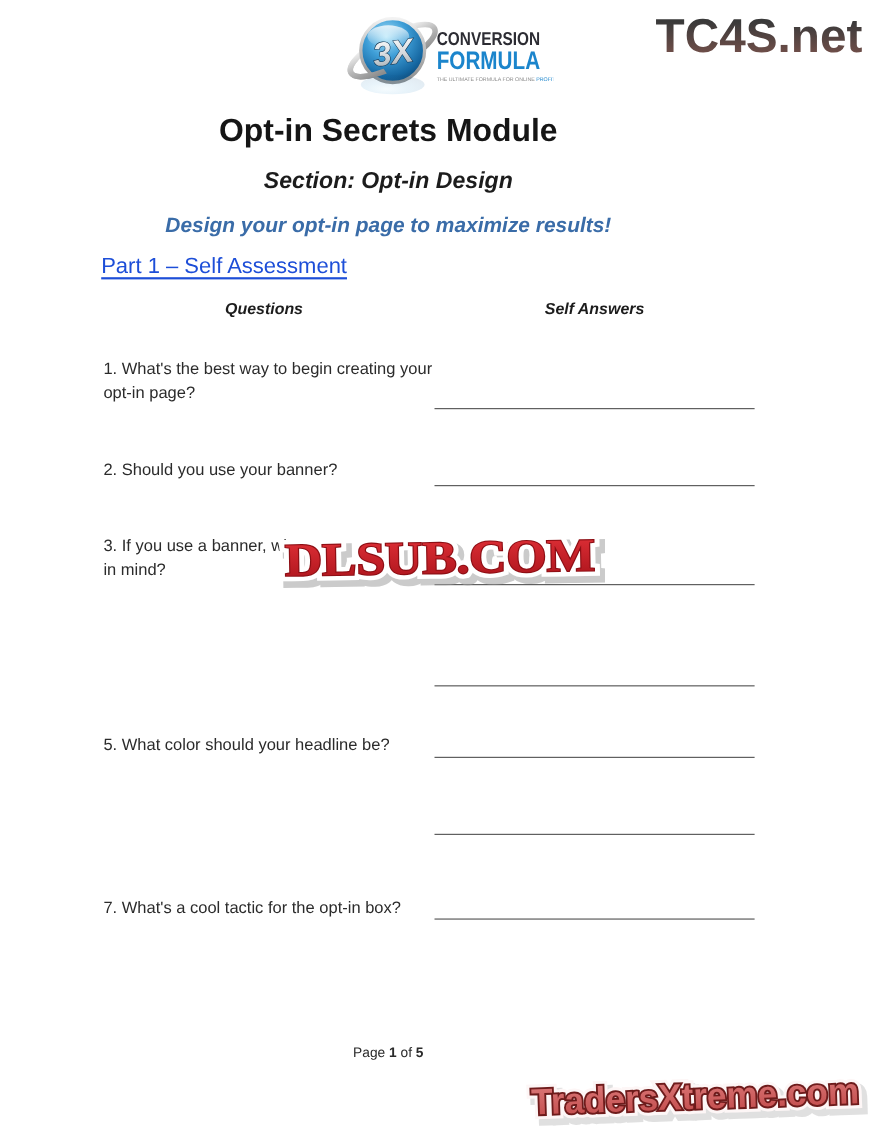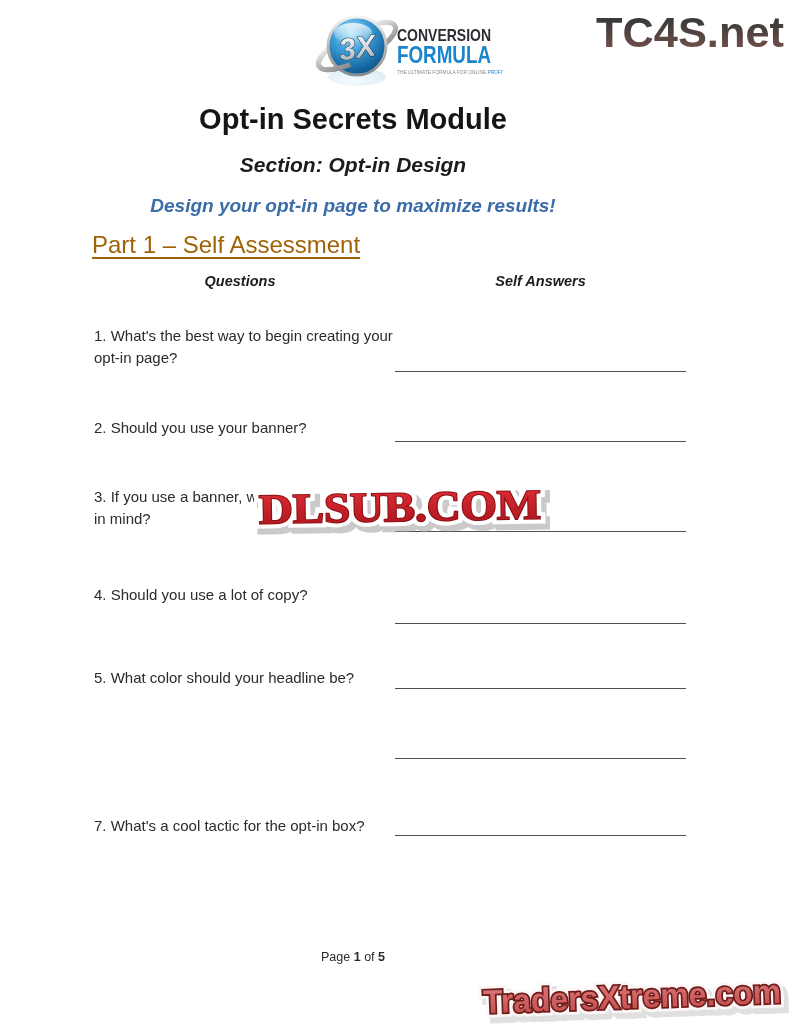--- a/index.html
+++ b/index.html
@@ -5,21 +5,21 @@
   html,body{margin:0;padding:0;background:#ffffff;}
   .page{
     position:relative;width:791px;height:1024px;background:#ffffff;
     font-family:"Liberation Sans",sans-serif;overflow:hidden;color:#2d2d2d;
   }
   .abs{position:absolute;}
   .centered{left:0;width:706px;text-align:center;}
   .doc-title{top:103px;font-size:29px;font-weight:bold;color:#151515;letter-spacing:0px;}
   .doc-section{top:153px;font-size:21px;font-weight:bold;font-style:italic;color:#1c1c1c;}
   .doc-subtitle{top:195px;font-size:19px;font-weight:bold;font-style:italic;color:#3a6ca8;}
-  .part-heading{left:92px;top:231px;font-size:24px;color:#a16207;
+  .part-heading{left:92px;top:231px;font-size:20px;color:#1d4ed8;
     text-decoration:underline;text-underline-offset:4px;text-align:center;}
   .col-header{top:273px;font-size:14.5px;font-weight:bold;font-style:italic;
     color:#1c1c1c;text-align:center;}
   .col-header.q{left:94px;width:292px;}
   .col-header.a{left:395px;width:291px;}
   .question{left:94px;font-size:15px;line-height:21.5px;color:#2b2b2b;white-space:nowrap;}
   .answer-line{left:395px;width:291px;height:0;border-top:1.5px solid #4f4f4f;}
   .footer{top:950px;font-size:12.5px;color:#2b2b2b;}
   .footer b{font-weight:bold;}
   .wm{pointer-events:none;}
@@ -103,23 +103,20 @@
     <div>1. What's the best way to begin creating your</div>
     <div>opt-in page?</div>
   </div>
   <div class="abs question" style="top:417px;">
     <div>2. Should you use your banner?</div>
   </div>
   <div class="abs question" style="top:486px;">
     <div>3. If you use a banner, wh</div>
     <div>in mind?</div>
   </div>
-  <div class="abs question" style="top:584px;">
-    <div>4. Should you use a lot of copy?</div>
-  </div>
   <div class="abs question" style="top:667px;">
     <div>5. What color should your headline be?</div>
   </div>
   <div class="abs question" style="top:815px;">
     <div>7. What's a cool tactic for the opt-in box?</div>
   </div>
 
   <div class="abs answer-line" style="top:371px;"></div>
   <div class="abs answer-line" style="top:441px;"></div>
   <div class="abs answer-line" style="top:531px;"></div>

